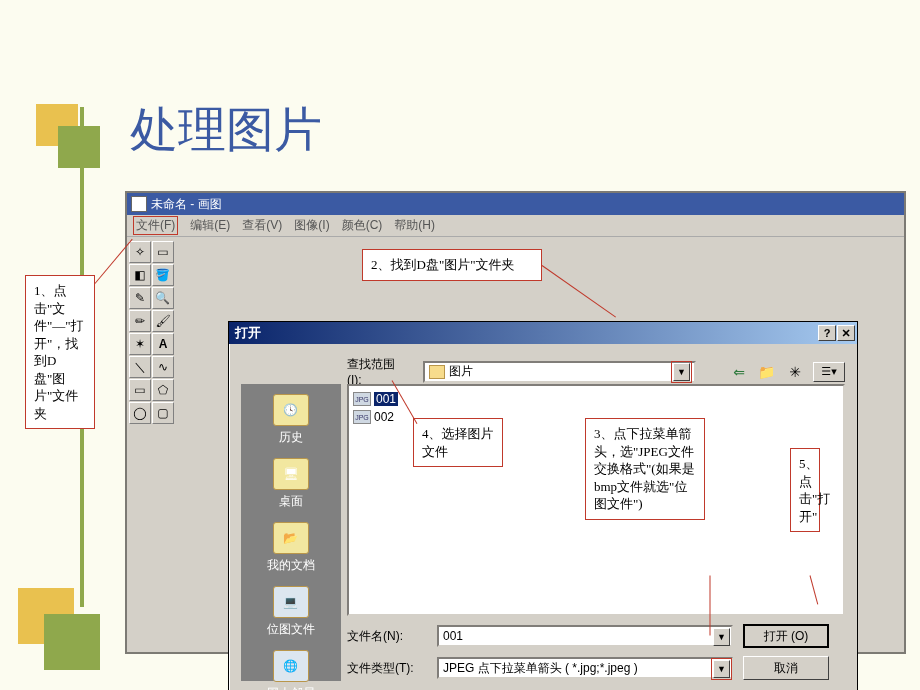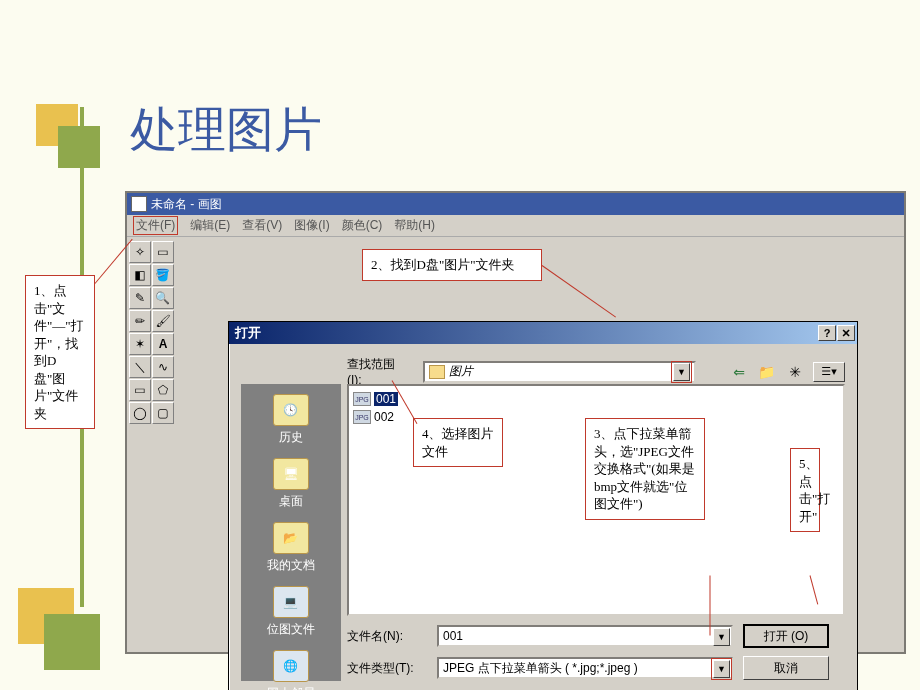--- a/index.html
+++ b/index.html
@@ -71,21 +71,21 @@
     color:#000; font-weight:bold;
   }
 
   .lookin-row {
     position:absolute; left:118px; top:34px; right:12px;
     display:flex; align-items:center; gap:15px; font-size:12px;
   }
   .lookin-select {
     width:280px; height:22px; background:#fff;
     border:2px inset #d4d0c8; display:flex; align-items:center;
-    padding:0 4px; gap:4px;font-style:italic;
+    padding:0 4px; gap:4px;
   }
   .lookin-select .folder-ic {
     width:16px; height:14px; background:#f7dc8c; border:1px solid #b9964a;
   }
   .lookin-select .dd {
     margin-left:auto; width:17px; height:18px; background:#d4d0c8;
     border:1px solid; border-color:#fff #404040 #404040 #fff;
     display:flex; align-items:center; justify-content:center; font-size:9px;
     outline:1px solid #c0392b; outline-offset:1px;
   }

